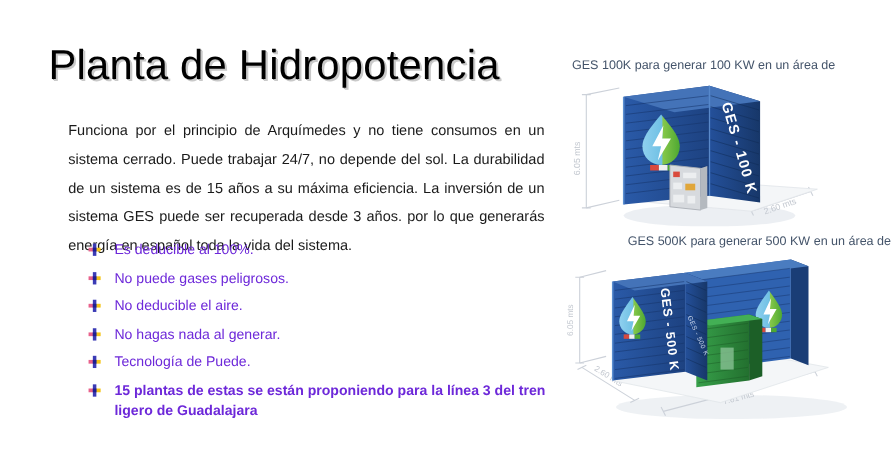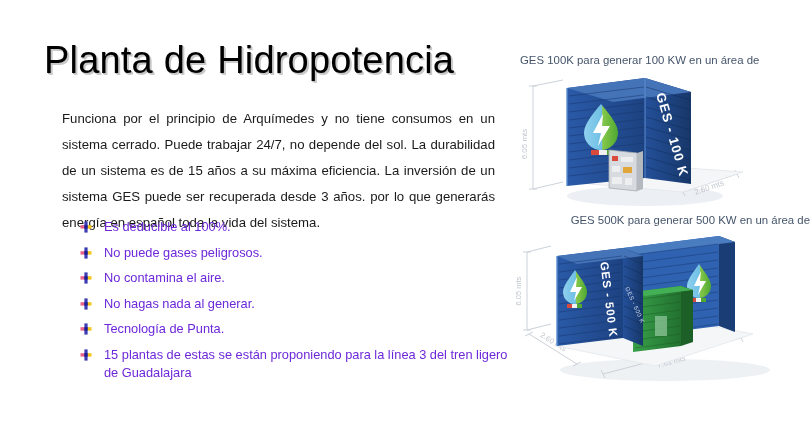--- a/index.html
+++ b/index.html
@@ -62,20 +62,21 @@
   .benefit-item {
     position: relative;
     padding-left: 24px;
     margin-bottom: 7.5px;
     font-size: 12.8px;
     line-height: 18px;
     color: #6d28d9;
   }
   .benefit-item:last-child {
     margin-bottom: 11px;
+    font-weight: bold;
   }
   .benefit-item .bullet-marker {
     position: absolute;
     left: 0;
     top: 3px;
     width: 12px;
     height: 12px;
     display: block;
   }
   .benefit-item .benefit-text {
@@ -156,21 +157,21 @@
 
     <li class="benefit-item">
       <span class="bullet-marker">
         <svg viewBox="0 0 12 12" width="12" height="12" class="art-svg">
           <rect x="0.5" y="4.2" width="4.6" height="3.4" fill="#e8628c"></rect>
           <rect x="6.9" y="4.2" width="4.6" height="3.4" fill="#f5c518"></rect>
           <rect x="4.4" y="0.4" width="3.2" height="11.2" fill="#3b3bb5"></rect>
           <rect x="4.4" y="4.2" width="3.2" height="3.4" fill="#1f1f8f"></rect>
         </svg>
       </span>
-      <span class="benefit-text">No contamina el aire.</span>
+      <span class="benefit-text">No deducible el aire.</span>
     </li>
 
     <li class="benefit-item">
       <span class="bullet-marker">
         <svg viewBox="0 0 12 12" width="12" height="12" class="art-svg">
           <rect x="0.5" y="4.2" width="4.6" height="3.4" fill="#e8628c"></rect>
           <rect x="6.9" y="4.2" width="4.6" height="3.4" fill="#f5c518"></rect>
           <rect x="4.4" y="0.4" width="3.2" height="11.2" fill="#3b3bb5"></rect>
           <rect x="4.4" y="4.2" width="3.2" height="3.4" fill="#1f1f8f"></rect>
         </svg>
@@ -180,21 +181,21 @@
 
     <li class="benefit-item">
       <span class="bullet-marker">
         <svg viewBox="0 0 12 12" width="12" height="12" class="art-svg">
           <rect x="0.5" y="4.2" width="4.6" height="3.4" fill="#e8628c"></rect>
           <rect x="6.9" y="4.2" width="4.6" height="3.4" fill="#f5c518"></rect>
           <rect x="4.4" y="0.4" width="3.2" height="11.2" fill="#3b3bb5"></rect>
           <rect x="4.4" y="4.2" width="3.2" height="3.4" fill="#1f1f8f"></rect>
         </svg>
       </span>
-      <span class="benefit-text">Tecnología de Punta.</span>
+      <span class="benefit-text">Tecnología de Puede.</span>
     </li>
 
     <li class="benefit-item wrap">
       <span class="bullet-marker">
         <svg viewBox="0 0 12 12" width="12" height="12" class="art-svg">
           <rect x="0.5" y="4.2" width="4.6" height="3.4" fill="#e8628c"></rect>
           <rect x="6.9" y="4.2" width="4.6" height="3.4" fill="#f5c518"></rect>
           <rect x="4.4" y="0.4" width="3.2" height="11.2" fill="#3b3bb5"></rect>
           <rect x="4.4" y="4.2" width="3.2" height="3.4" fill="#1f1f8f"></rect>
         </svg>

